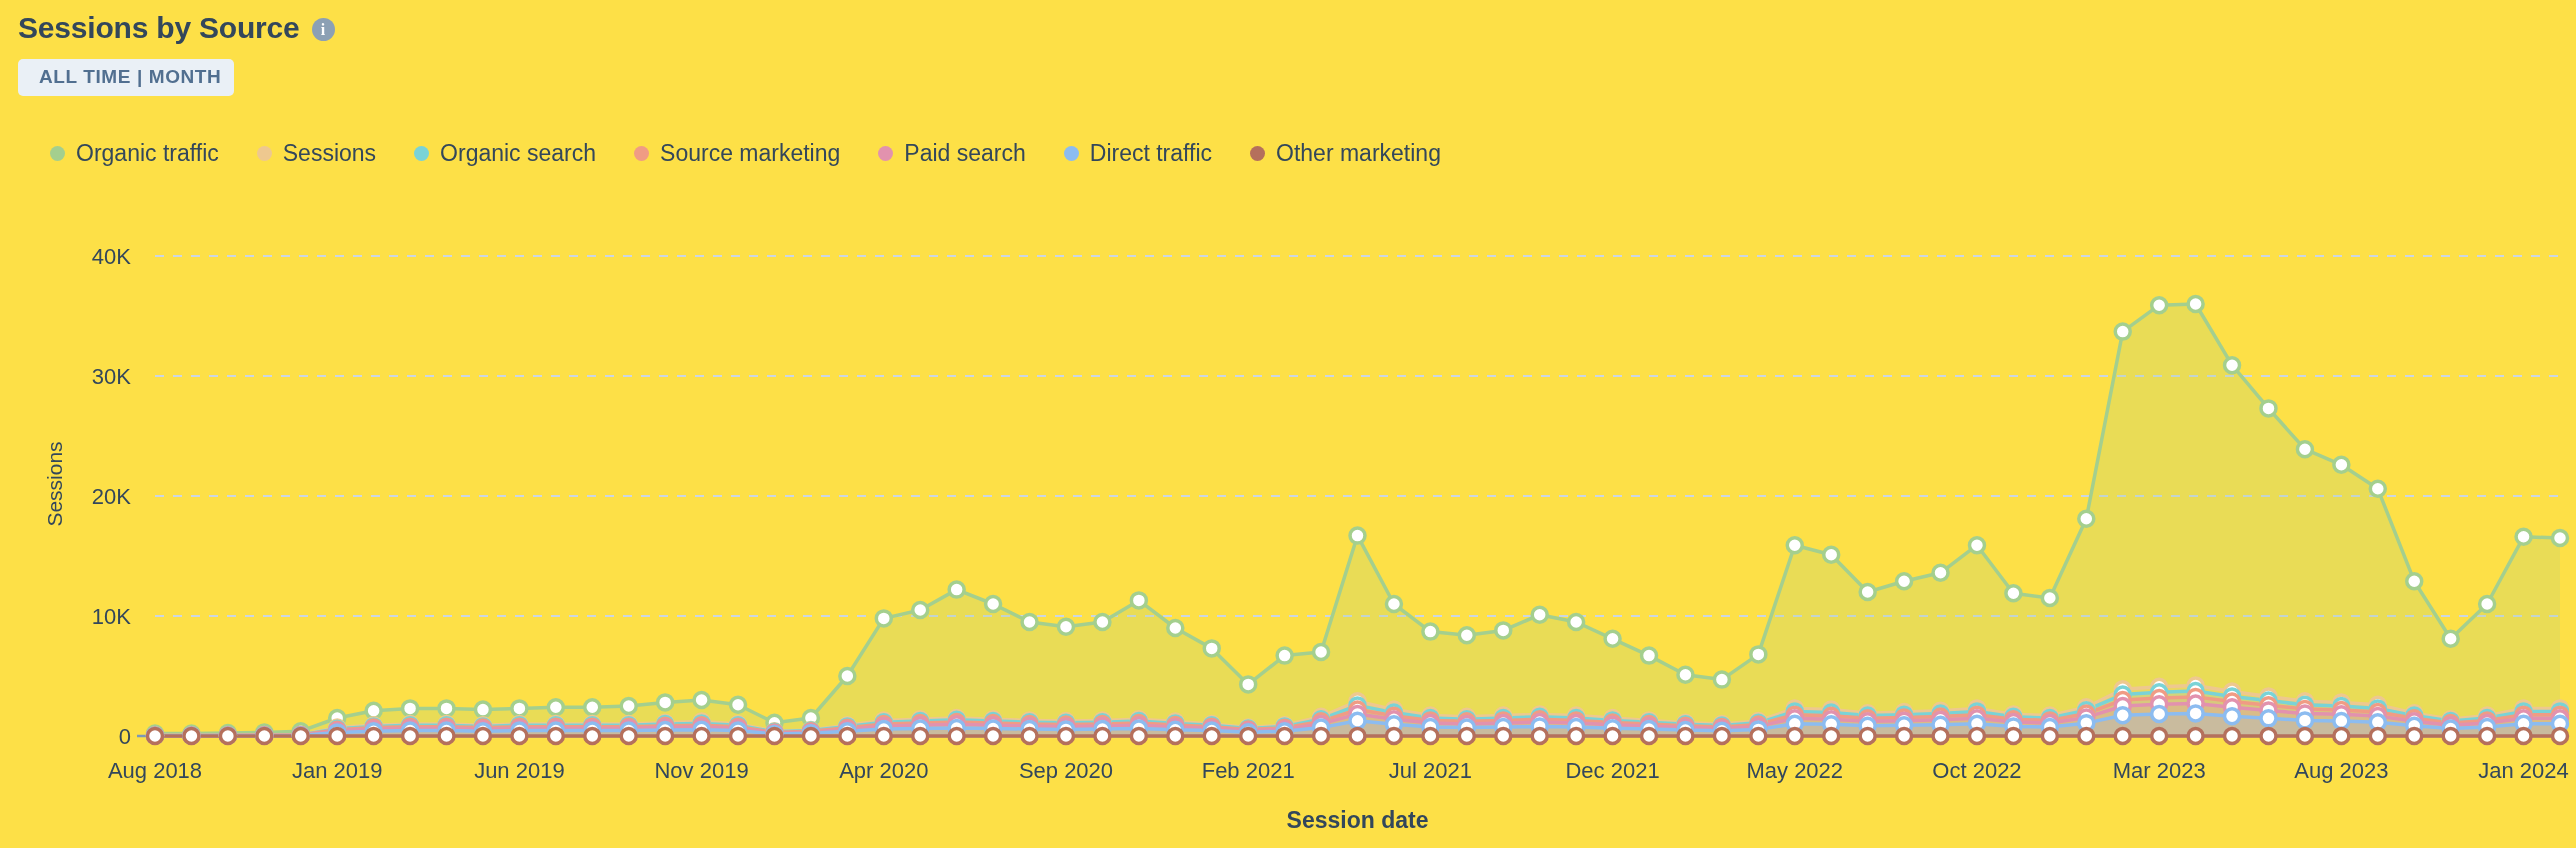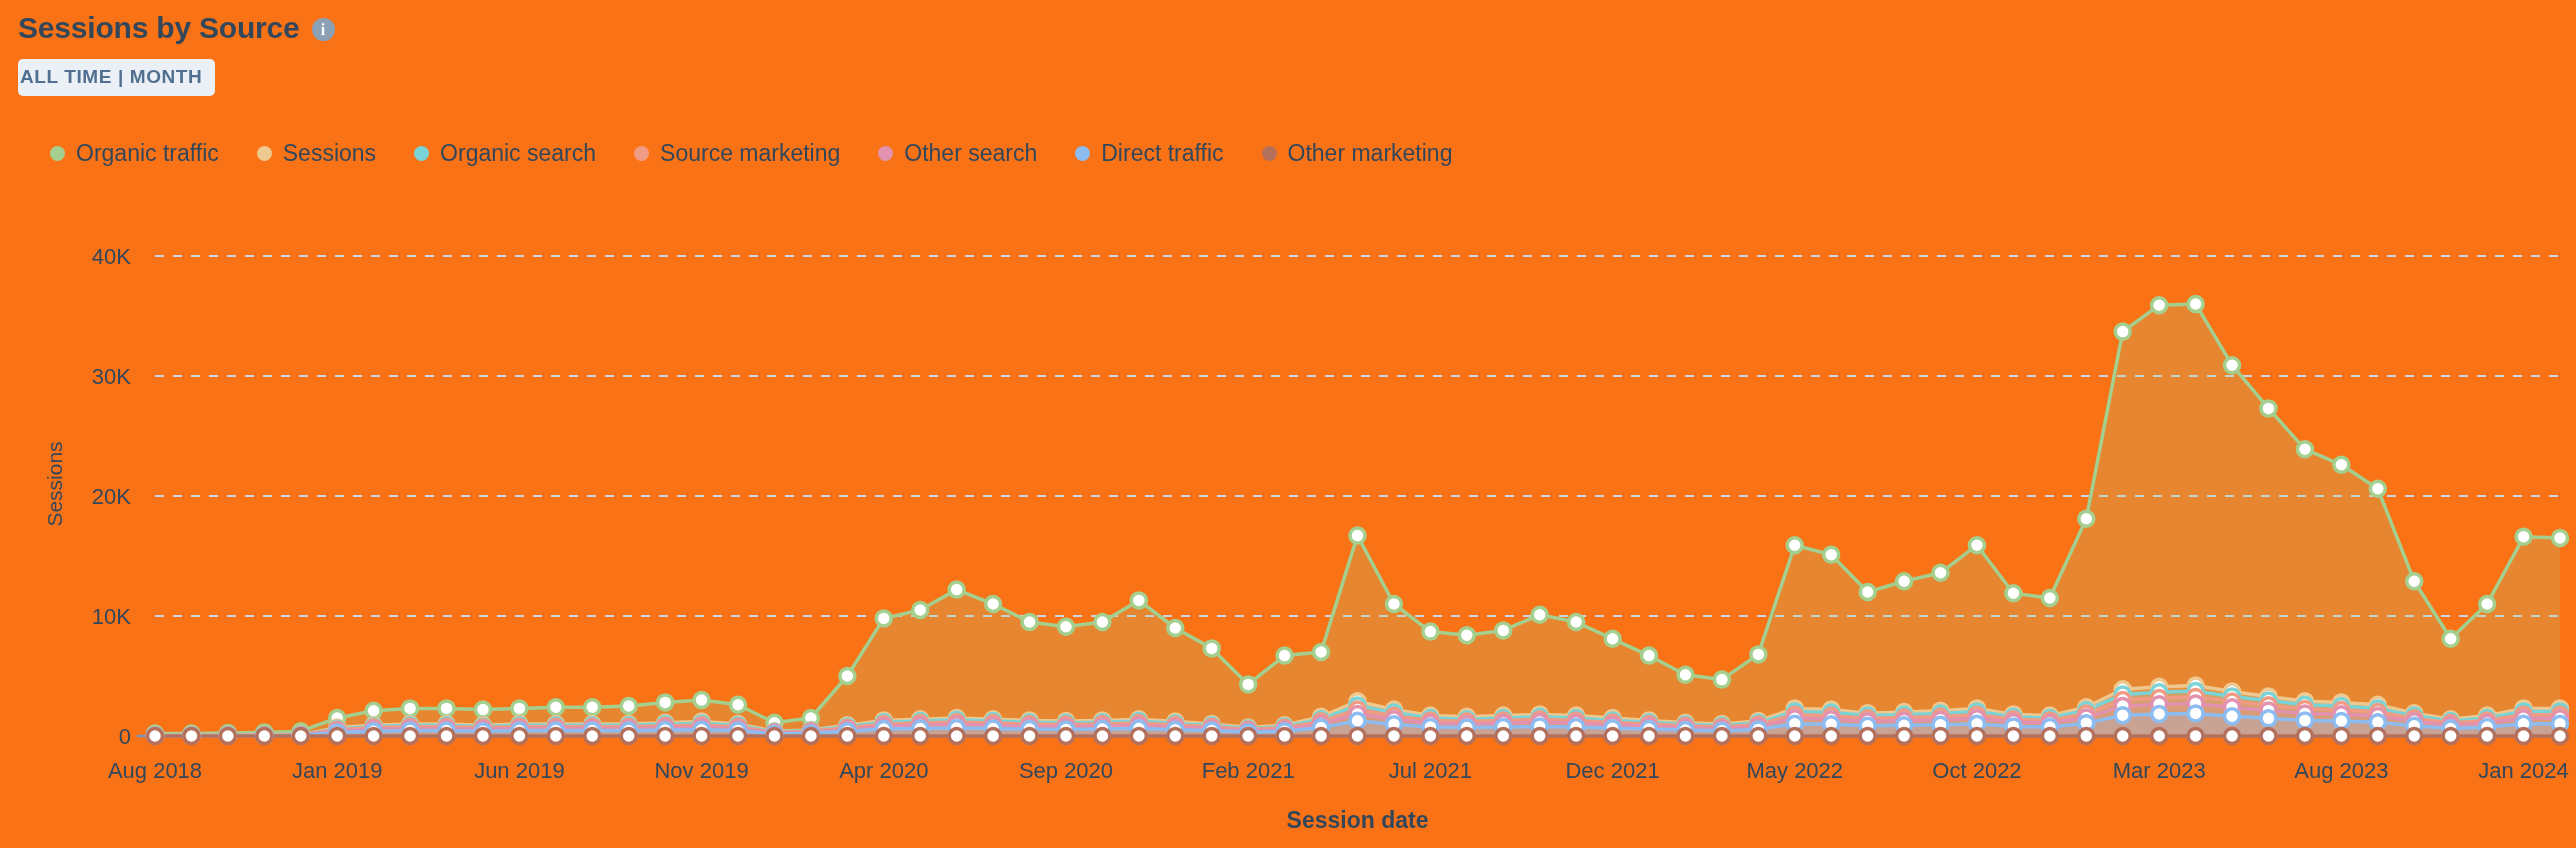--- a/index.html
+++ b/index.html
@@ -6,21 +6,21 @@
   html, body {
     margin: 0; padding: 0;
     width: 2576px; height: 848px;
     background: #ffffff;
     font-family: "Liberation Sans", sans-serif;
     overflow: hidden;
   }
   #root {
     position: relative;
     width: 2576px; height: 848px;
-    background: #f97316;
+    background: #fde047;
   }
 
   
   .header { position: absolute; left: 18px; top: 10px; }
   .title-row { display: flex; align-items: center; gap: 12px; }
   .title {
     font-size: 30px;
     font-weight: bold;
     color: #33475b;
     letter-spacing: -0.2px;
@@ -32,21 +32,21 @@
     color: #ffffff;
     font-size: 16px; font-weight: bold;
     display: flex; align-items: center; justify-content: center;
     font-family: "Liberation Serif", serif;
     cursor: pointer;
     margin-top: 3px;
   }
   .badge {
     display: inline-block;
     margin-top: 13px;
-    padding: 7px 13px 8px 2px;
+    padding: 7px 13px 8px 21px;
     background: #eaf0f6;
     border-radius: 5px;
     color: #516f90;
     font-size: 19px;
     font-weight: bold;
     letter-spacing: 0.6px;
   }
 
   
   .legend {
@@ -118,21 +118,21 @@
       <div class="legend-item">
         <span class="legend-dot" style="background: rgb(122, 211, 214);"></span>
         <span class="legend-label">Organic search</span>
       </div>
       <div class="legend-item">
         <span class="legend-dot" style="background: rgb(240, 156, 132);"></span>
         <span class="legend-label">Source marketing</span>
       </div>
       <div class="legend-item">
         <span class="legend-dot" style="background: rgb(226, 146, 174);"></span>
-        <span class="legend-label">Other search</span>
+        <span class="legend-label">Paid search</span>
       </div>
       <div class="legend-item">
         <span class="legend-dot" style="background: rgb(140, 188, 240);"></span>
         <span class="legend-label">Direct traffic</span>
       </div>
       <div class="legend-item">
         <span class="legend-dot" style="background: rgb(181, 112, 92);"></span>
         <span class="legend-label">Other marketing</span>
       </div>
     </div>

